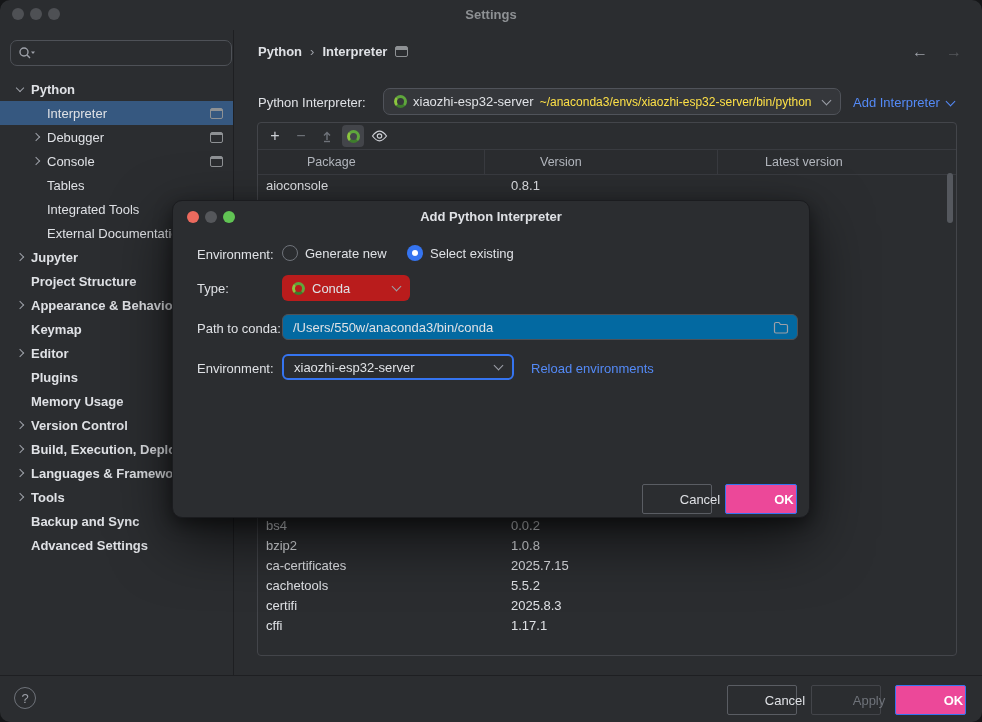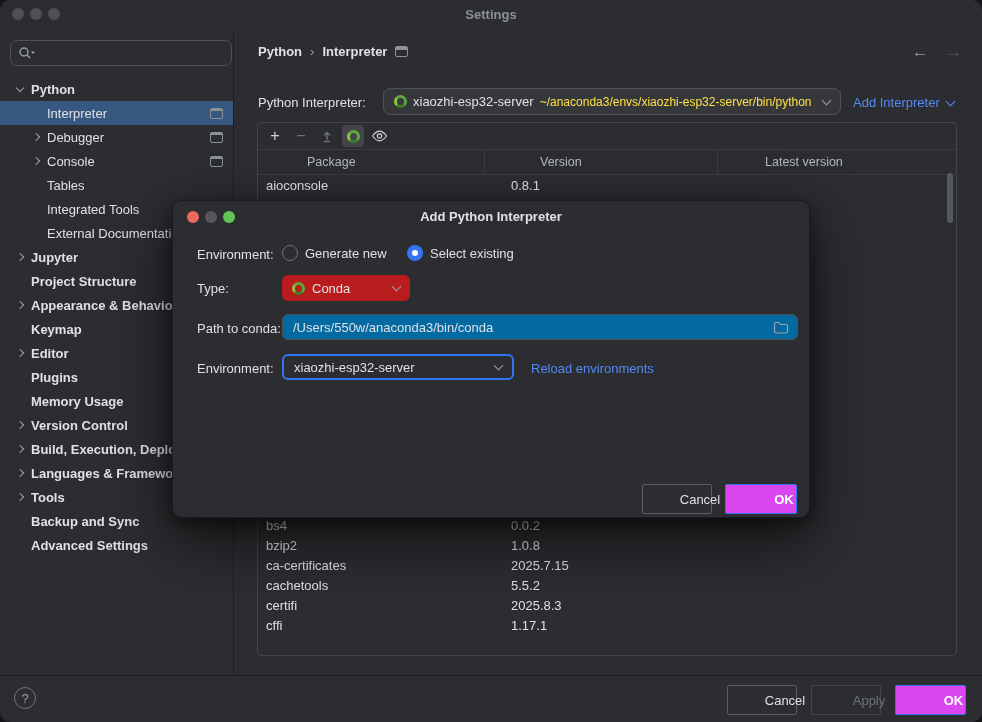--- a/index.html
+++ b/index.html
@@ -79,21 +79,21 @@
 
   
   .footer{position:absolute;left:0;right:0;top:675px;height:47px;border-top:1px solid #1E1F22;}
   .help{position:absolute;left:14px;top:11px;width:20px;height:20px;border-radius:50%;
         border:1px solid #6F737A;color:#9DA0A8;display:flex;align-items:center;
         justify-content:center;font-size:13px;}
   .btn{height:30px;border-radius:2px;display:flex;align-items:center;justify-content:center;
        box-sizing:border-box;cursor:pointer;padding-left:46px;}
   .btn.secondary{border:1px solid #5A5D63;color:#DFE1E5;background:transparent;}
   .btn.disabled{border:1px solid #43454A;color:#6F737A;cursor:default;}
-  .btn.primary{background:#d946ef;border:1px solid #3574F0;color:#FFFFFF;font-weight:700;}
+  .btn.primary{background:#ec4899;border:1px solid #3574F0;color:#FFFFFF;font-weight:700;}
 
   
   .modal{position:absolute;left:172px;top:200px;width:638px;height:318px;background:#2B2D30;
          border:1px solid #1B1C1F;border-radius:10px;z-index:10;box-sizing:border-box;
          box-shadow:0 22px 60px rgba(0,0,0,.62),0 6px 18px rgba(0,0,0,.45);}
   .modal .tl{top:10px;}
   .modal-title{position:absolute;top:8px;left:0;right:0;text-align:center;font-weight:700;}
   .m-label{position:absolute;left:24px;}
   .radio{width:16px;height:16px;border-radius:50%;box-sizing:border-box;flex:none;}
   .radio.off{border:1.5px solid #6F737A;}

